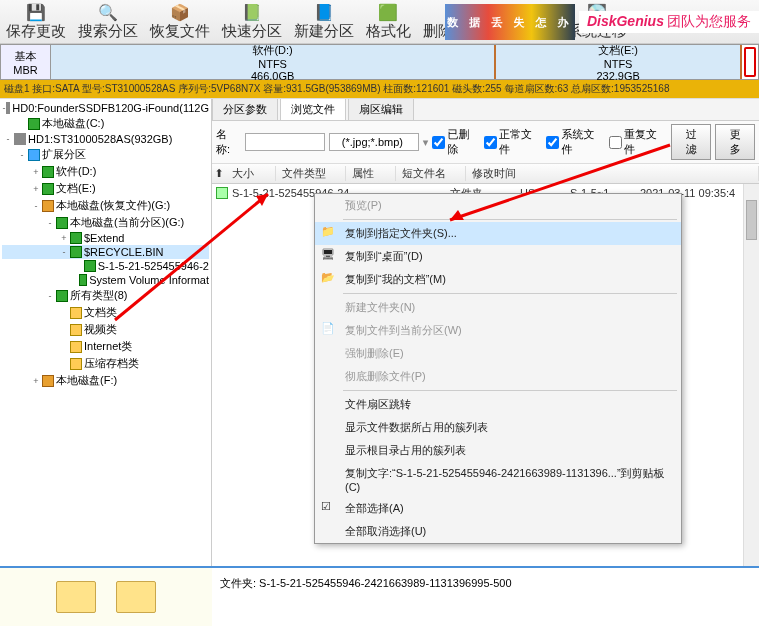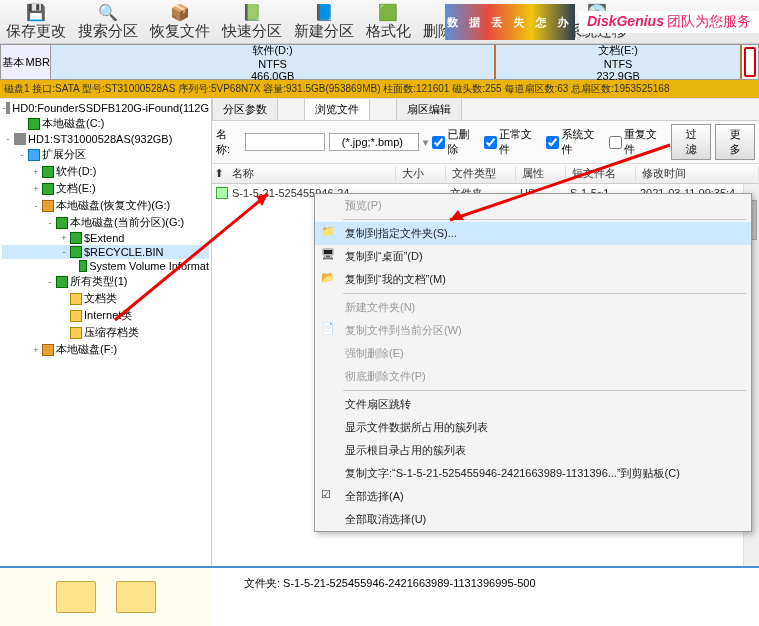--- a/index.html
+++ b/index.html
@@ -7,61 +7,61 @@
 .toolbar { display:flex; background:linear-gradient(#f8f8f8,#e8e8e8); border-bottom:1px solid #ccc; height:44px; }
 .tbtn { display:flex; flex-direction:column; align-items:center; padding:2px 6px; cursor:pointer; }
 .tbtn .ico { width:24px; height:24px; border-radius:3px; display:flex; align-items:center; justify-content:center; font-size:16px; }
 .tbtn span { font-size:15px; color:#333; }
 .banner { position:absolute; right:0; top:0; height:44px; display:flex; align-items:center; }
 .banner-img { width:130px; height:36px; background:linear-gradient(90deg,#5a8fd6,#e74c3c,#f1c40f,#2c3e50); display:flex; align-items:center; justify-content:center; color:#fff; font-size:18px; font-weight:bold; letter-spacing:4px;}
 .banner-txt { background:#fff; padding:2px 8px; margin-left:4px; }
 .banner-txt .dg { color:#e91e63; font-style:italic; font-weight:bold; font-size:14px;}
 .banner-txt .sub { color:#e91e63; font-size:14px; }
 .diskbar { display:flex; height:36px; border:1px solid #999; }
-.diskbar-left { width:50px; background:#eef; border-right:1px solid #999; display:flex; flex-direction:row; align-items:center; justify-content:center; font-size:10px; }
+.diskbar-left { width:50px; background:#eef; border-right:1px solid #999; display:flex; flex-direction:column; align-items:center; justify-content:center; font-size:10px; }
 .diskbar-left .line { width:100%; text-align:center; }
 .diskpart { flex:1; display:flex; flex-direction:column; align-items:center; justify-content:center; border-right:2px solid #c07030; font-size:10px; position:relative;}
 .diskpart.blue { background:#d6e9f8; }
 .redbar { width:12px; background:#fff; border:2px solid #d00; border-radius:2px; margin:2px;}
 .statusline { background:#eab308; padding:2px 4px; font-size:10px; color:#333; border-bottom:1px solid #ddd; white-space:nowrap; overflow:hidden;}
 .main { display:flex; height:calc(100% - 44px - 36px - 18px - 60px); }
 .tree { width:212px; border-right:1px solid #ccc; overflow:auto; padding:2px; background:#fff;}
 .tnode { display:flex; align-items:center; white-space:nowrap; padding:1px 0; }
 .tnode .exp { width:12px; text-align:center; color:#666; cursor:pointer; font-size:9px;}
 .tico { width:12px; height:12px; margin-right:2px; display:inline-block; }
 .tico.hdd { background:#888; }
 .tico.green { background:#3a3; border:1px solid #060;}
 .tico.orange { background:#e8a030; border:1px solid #a06010;}
 .tico.blue { background:#4af; border:1px solid #07a;}
 .tico.folder { background:#fc5; border:1px solid #a80;}
 .tnode.sel { background:#cde8ff; }
 .indent1 { padding-left:14px; } .indent2 { padding-left:28px;} .indent3 { padding-left:42px;} .indent4 { padding-left:56px;} .indent5 { padding-left:70px;}
 .right { flex:1; display:flex; flex-direction:column; overflow:hidden;}
-.tabs { display:flex; background:#f4f4f4; border-bottom:1px solid #ccc; height:22px; align-items:flex-end;gap:24px;}
+.tabs { display:flex; background:#f4f4f4; border-bottom:1px solid #ccc; height:22px; align-items:flex-end;}
 .tab { padding:3px 10px; border:1px solid #ccc; border-bottom:none; margin-right:2px; background:#eee; cursor:pointer; font-size:11px;}
 .tab.active { background:#fff; }
 .filterbar { display:flex; align-items:center; padding:3px 4px; gap:4px; background:#fafafa; border-bottom:1px solid #ddd; flex-wrap:nowrap;}
 .filterbar input[type=text] { border:1px solid #aaa; height:18px; padding:0 12px; }
 .cb { display:flex; align-items:center; gap:2px; font-size:11px;}
 .btn { border:1px solid #999; background:linear-gradient(#fff,#ddd); padding:2px 8px; cursor:pointer; font-size:11px;}
 .listhead { display:flex; background:linear-gradient(#fdfdfd,#ececec); border-bottom:1px solid #ccc; height:20px; align-items:center; font-size:11px; color:#333;}
 .listhead .col { padding:0 6px; border-right:1px solid #ddd; }
 .listbody { flex:1; background:#fff; position:relative; overflow:hidden;}
 .row { display:flex; align-items:center; height:18px; padding-left:4px; font-size:11px; color:#333;}
 .row .chk { width:12px; height:12px; border:1px solid #3a3; background:#afa; margin-right:4px;}
-.ctxmenu { position:absolute; left:314px; top:193px; width:438px; background:#f4f4f4; border:1px solid #999; box-shadow:2px 2px 6px rgba(0,0,0,.3); z-index:50;}
+.ctxmenu { position:absolute; left:314px; top:193px; width:368px; background:#f4f4f4; border:1px solid #999; box-shadow:2px 2px 6px rgba(0,0,0,.3); z-index:50;}
 .ctxitem { padding:4px 8px 4px 30px; position:relative; font-size:11px; color:#222; cursor:pointer; }
 .ctxitem.disabled { color:#999; cursor:default; }
 .ctxitem.hover { background:#cde8ff; }
 .ctxitem .mico { position:absolute; left:6px; top:3px; width:16px; height:14px; }
 .ctxsep { height:1px; background:#ccc; margin:2px 4px 2px 28px;}
 .arrow { position:absolute; pointer-events:none; z-index:60;}
 .arrow-red { stroke:#e00; stroke-width:3; fill:none;}
 .arrow-head { fill:#e00; }
-.bottom { position:absolute; bottom:0; left:0; right:0; height:60px; border-top:2px solid #4a90d9; background:#fff; display:flex;gap:24px;}
+.bottom { position:absolute; bottom:0; left:0; right:0; height:60px; border-top:2px solid #4a90d9; background:#fff; display:flex;}
 .bottom .thumbs { width:212px; background:#fdfdf0; display:flex; align-items:center; justify-content:center; gap:20px;}
 .thumb { width:40px; height:32px; background:#ffe38a; border:1px solid #caa74b; border-radius:2px;}
 .bottom .info { flex:1; padding:8px; font-size:11px; }
 .scrollbar-v { position:absolute; right:0; top:0; bottom:0; width:16px; background:#f0f0f0; border-left:1px solid #ddd;}
 .scrollbar-v .thumbv { background:#c8c8c8; border:1px solid #aaa; height:40px; margin:16px 2px;}
 </style>
 </head>
 <body>
 
 <div class="toolbar" id="toolbar">
@@ -180,31 +180,41 @@
         <span>$Extend</span>
       </div>
       <div class="tnode indent4 sel">
         <span class="exp">-</span>
         <span class="tico green"></span>
         <span>$RECYCLE.BIN</span>
       </div>
       <div class="tnode indent5">
         <span class="exp">&nbsp;</span>
         <span class="tico green"></span>
+        <span>S-1-5-21-525455946-2</span>
+      </div>
+      <div class="tnode indent5">
+        <span class="exp">&nbsp;</span>
+        <span class="tico green"></span>
         <span>System Volume Informat</span>
       </div>
       <div class="tnode indent3">
         <span class="exp">-</span>
         <span class="tico green"></span>
-        <span>所有类型(1)</span>
+        <span>所有类型(8)</span>
       </div>
       <div class="tnode indent4">
         <span class="exp">&nbsp;</span>
         <span class="tico folder"></span>
         <span>文档类</span>
+      </div>
+      <div class="tnode indent4">
+        <span class="exp">&nbsp;</span>
+        <span class="tico folder"></span>
+        <span>视频类</span>
       </div>
       <div class="tnode indent4">
         <span class="exp">&nbsp;</span>
         <span class="tico folder"></span>
         <span>Internet类</span>
       </div>
       <div class="tnode indent4">
         <span class="exp">&nbsp;</span>
         <span class="tico folder"></span>
         <span>压缩存档类</span>
@@ -240,21 +250,20 @@
         </label>
       <label class="cb">
           <input type="checkbox" style="">
           <span>重复文件</span>
         </label>
       <button class="btn">过滤</button>
       <button class="btn">更多</button>
     </div>
     <div class="listhead">
       <span style="width:14px;text-align:center">⬆</span>
-      <div class="col" style="width:170px">名称</div>
       <div class="col" style="width:50px">大小</div>
       <div class="col" style="width:70px">文件类型</div>
       <div class="col" style="width:50px">属性</div>
       <div class="col" style="width:70px">短文件名</div>
       <div class="col" style="flex:1">修改时间</div>
     </div>
     <div class="listbody">
       <div class="row">
         <span class="chk"></span>
         <span style="width:168px">S-1-5-21-525455946-24</span>

